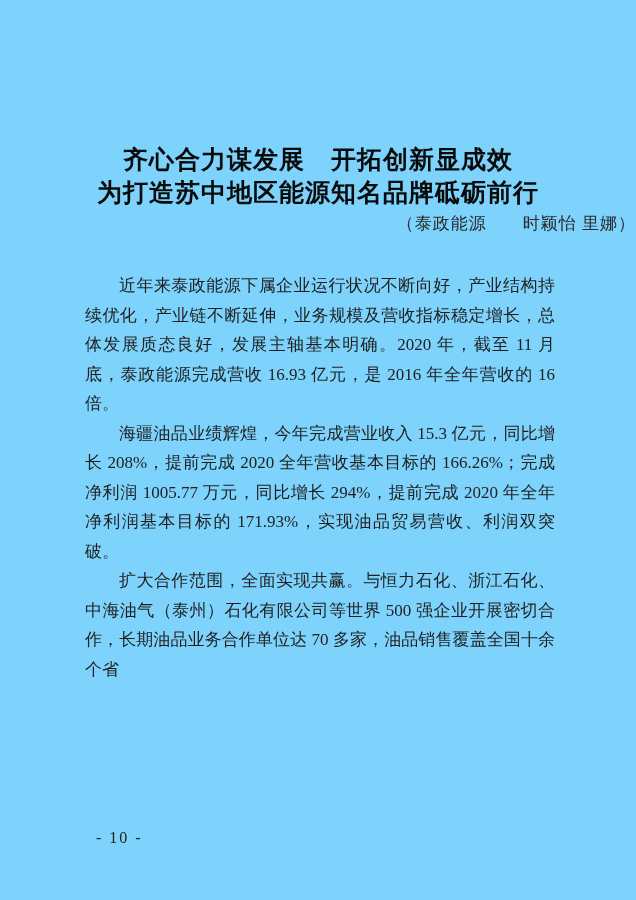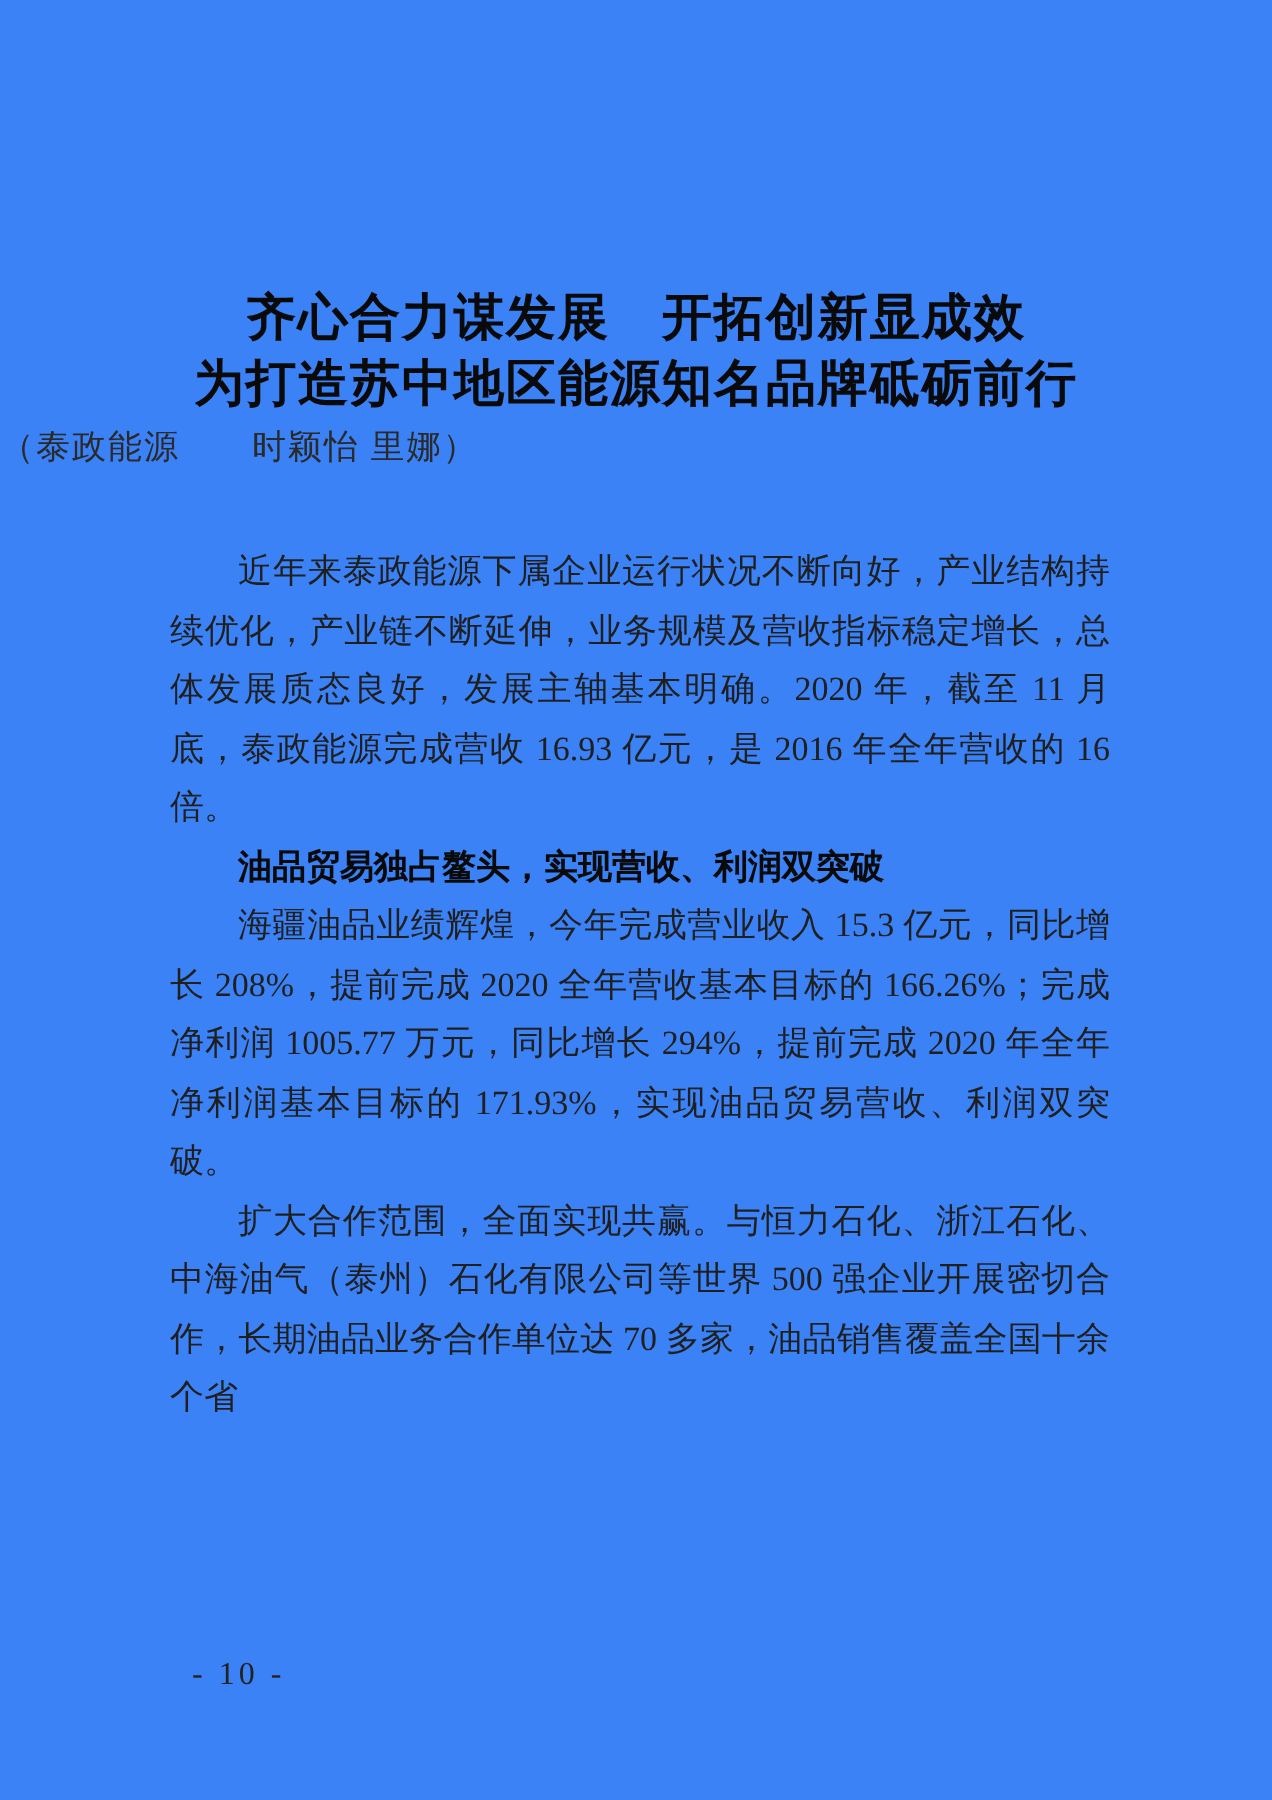--- a/index.html
+++ b/index.html
@@ -4,21 +4,21 @@
 <style>
   html, body {
     margin: 0;
     padding: 0;
     background: #ffffff;
   }
   .page {
     position: relative;
     width: 636px;
     height: 900px;
-    background: #3b82f6;
+    background: #7dd3fc;
     font-family: "Liberation Serif", "DejaVu Serif", serif;
     color: #1f1f1f;
     overflow: hidden;
   }
   .title {
     position: absolute;
     top: 143px;
     left: 0;
     width: 636px;
     margin: 0;
@@ -31,21 +31,21 @@
   }
   .title-line {
     display: block;
     white-space: nowrap;
   }
   .byline {
     position: absolute;
     top: 212px;
     left: 0;
     width: 636px;
-    text-align: left;
+    text-align: right;
     font-size: 17px;
     line-height: 24px;
     color: #2a2a2a;
     letter-spacing: 1px;
   }
   .body-text {
     position: absolute;
     top: 271px;
     left: 85px;
     width: 470px;
@@ -81,20 +81,19 @@
 
   <h1 class="title">
     <span class="title-line">齐心合力谋发展　开拓创新显成效</span>
     <span class="title-line">为打造苏中地区能源知名品牌砥砺前行</span>
   </h1>
 
   <div class="byline">（泰政能源　　时颖怡 里娜）</div>
 
   <div class="body-text">
     <p>近年来泰政能源下属企业运行状况不断向好，产业结构持续优化，产业链不断延伸，业务规模及营收指标稳定增长，总体发展质态良好，发展主轴基本明确。2020 年，截至 11 月底，泰政能源完成营收 16.93 亿元，是 2016 年全年营收的 16 倍。</p>
-    <p class="section-heading">油品贸易独占鳌头，实现营收、利润双突破</p>
     <p>海疆油品业绩辉煌，今年完成营业收入 15.3 亿元，同比增长 208%，提前完成 2020 全年营收基本目标的 166.26%；完成净利润 1005.77 万元，同比增长 294%，提前完成 2020 年全年净利润基本目标的 171.93%，实现油品贸易营收、利润双突破。</p>
     <p>扩大合作范围，全面实现共赢。与恒力石化、浙江石化、中海油气（泰州）石化有限公司等世界 500 强企业开展密切合作，长期油品业务合作单位达 70 多家，油品销售覆盖全国十余个省</p>
   </div>
 
   <div class="page-number">- 10 -</div>
 
 </div>
 
 </body></html>

